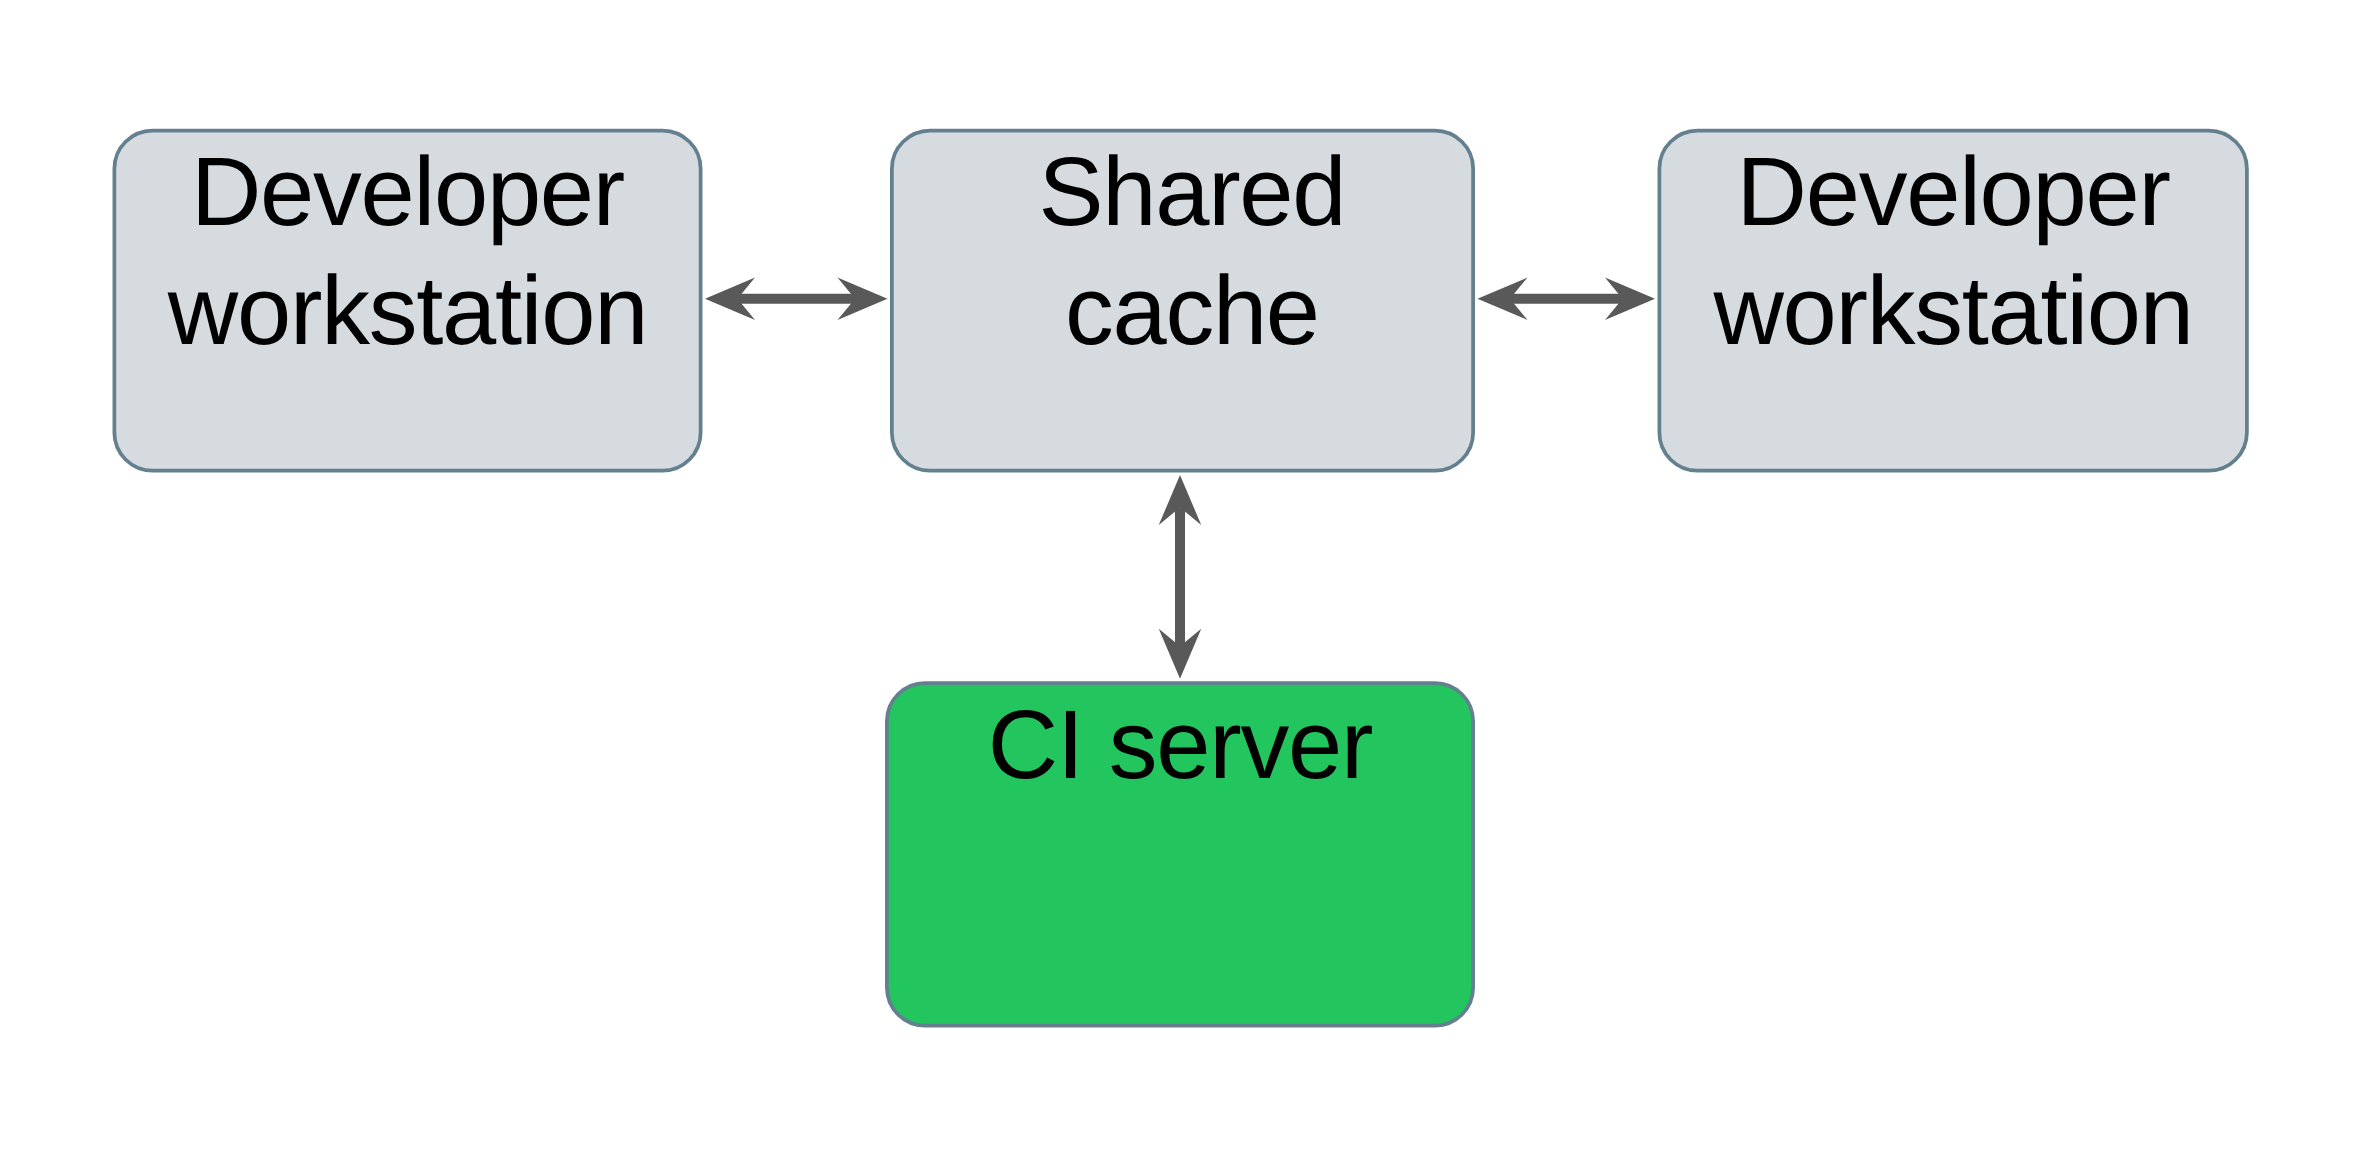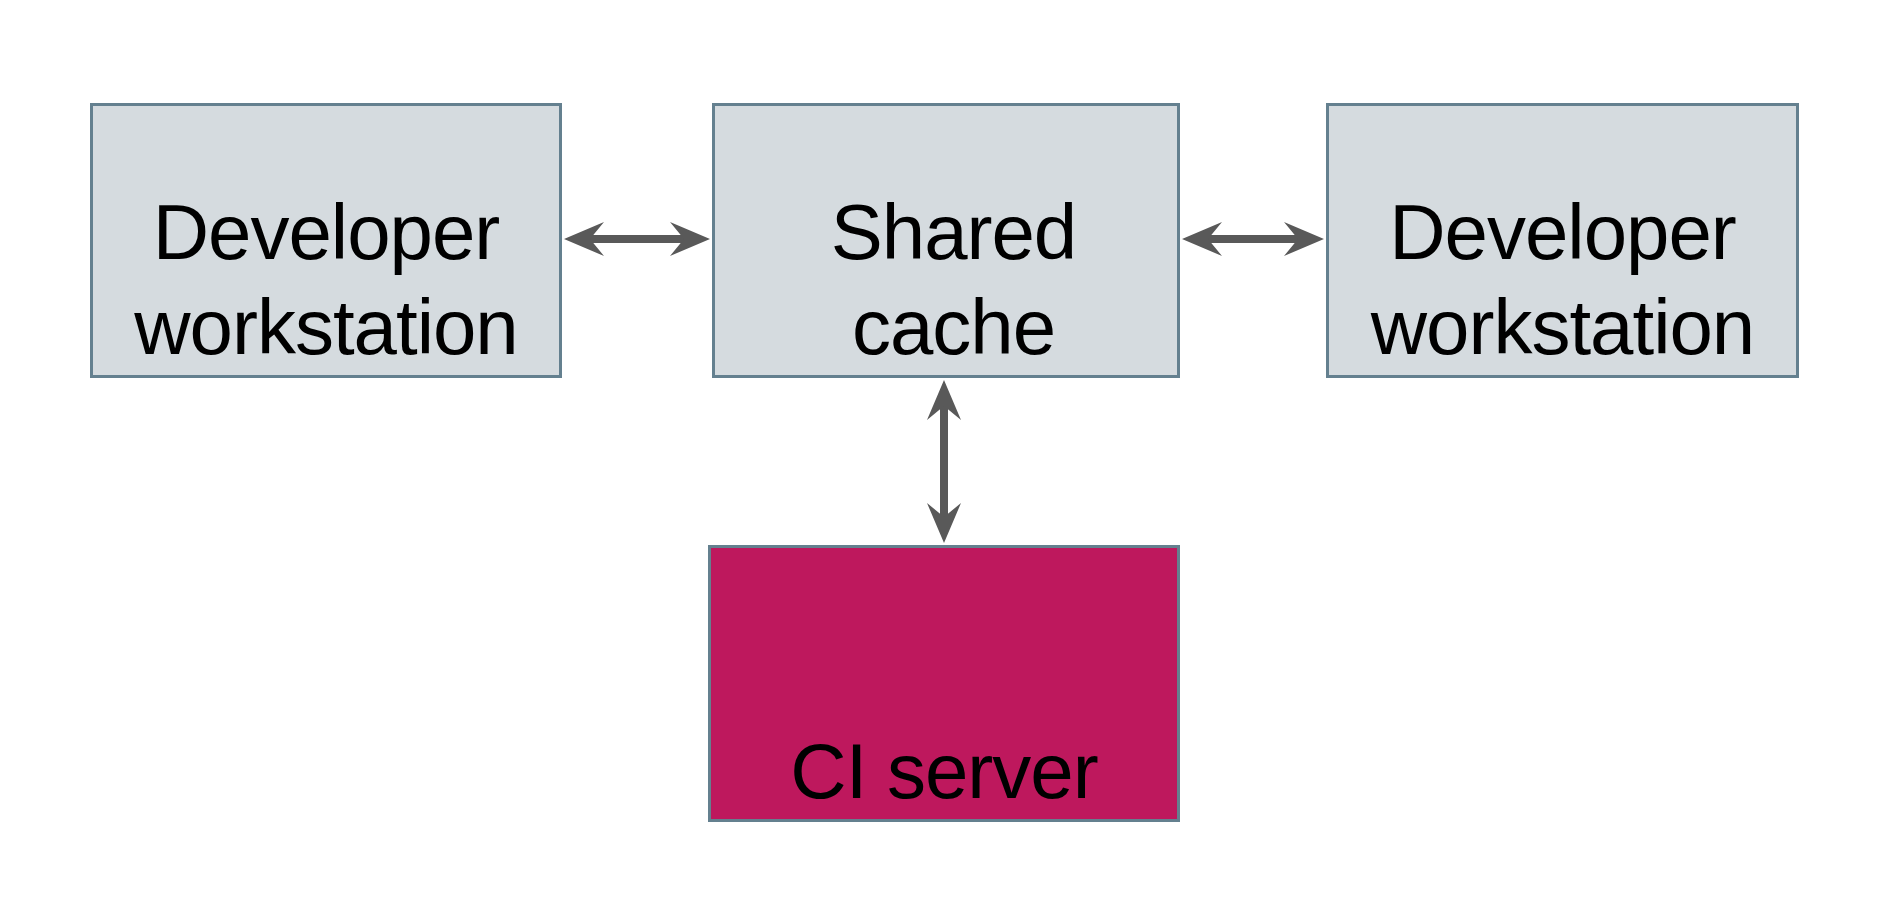--- a/index.html
+++ b/index.html
@@ -20,23 +20,24 @@
     left: 0;
     top: 0;
     width: 1900px;
     height: 922px;
     pointer-events: none;
   }
   .node {
     position: absolute;
     box-sizing: border-box;
     display: flex;
-    align-items: flex-end;
+    align-items: flex-start;
     justify-content: center;
     text-align: center;
+    border-radius: 32px;
   }
   .node-label {
     font-size: 78px;
     line-height: 1.22;
     letter-spacing: -1px;
     white-space: nowrap;
   }
 </style>
 </head>
 <body>
@@ -62,17 +63,17 @@
   <div id="nodes">
       <div class="node" style="left: 90px; top: 103px; width: 472px; height: 275px; background: rgb(213, 219, 223); border: 3px solid rgb(100, 128, 143);">
         <div class="node-label" style="color: rgb(0, 0, 0); font-size: 78px;">Developer<br>workstation</div>
       </div>
       <div class="node" style="left: 712px; top: 103px; width: 468px; height: 275px; background: rgb(213, 219, 223); border: 3px solid rgb(100, 128, 143);">
         <div class="node-label" style="color: rgb(0, 0, 0); font-size: 78px; margin-left: 15px;">Shared<br>cache</div>
       </div>
       <div class="node" style="left: 1326px; top: 103px; width: 473px; height: 275px; background: rgb(213, 219, 223); border: 3px solid rgb(100, 128, 143);">
         <div class="node-label" style="color: rgb(0, 0, 0); font-size: 78px;">Developer<br>workstation</div>
       </div>
-      <div class="node" style="left: 708px; top: 545px; width: 472px; height: 277px; background: #be185d; border: 3px solid rgb(100, 128, 143);">
+      <div class="node" style="left: 708px; top: 545px; width: 472px; height: 277px; background: #22c55e; border: 3px solid rgb(100, 128, 143);">
         <div class="node-label" style="color: rgb(0, 0, 0); font-size: 78px;">CI server</div>
       </div>
     </div>
 </div>
 
 </body></html>

